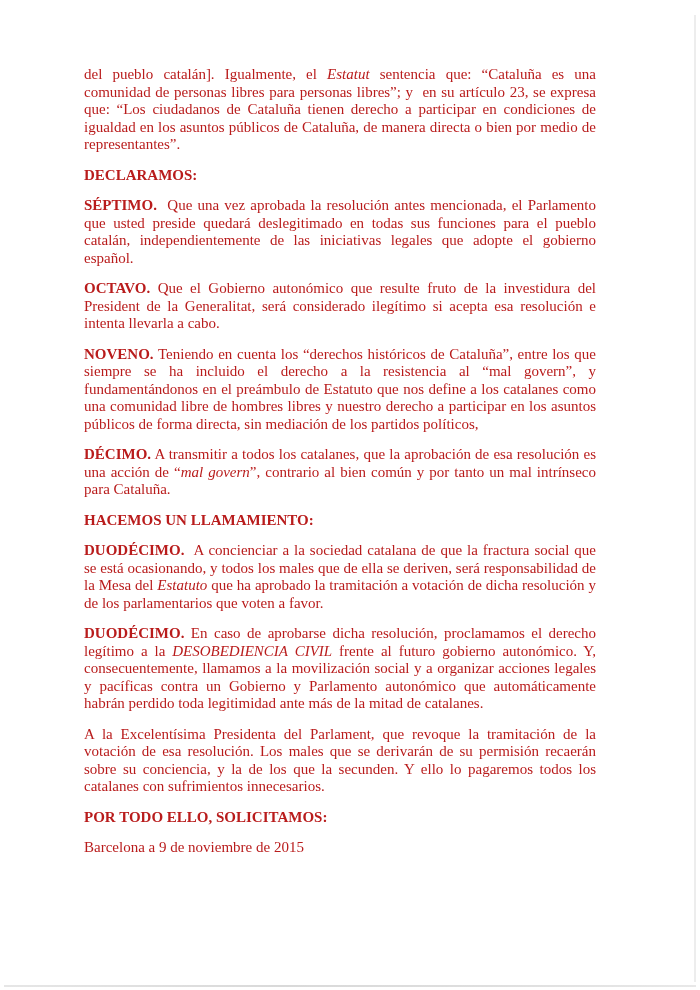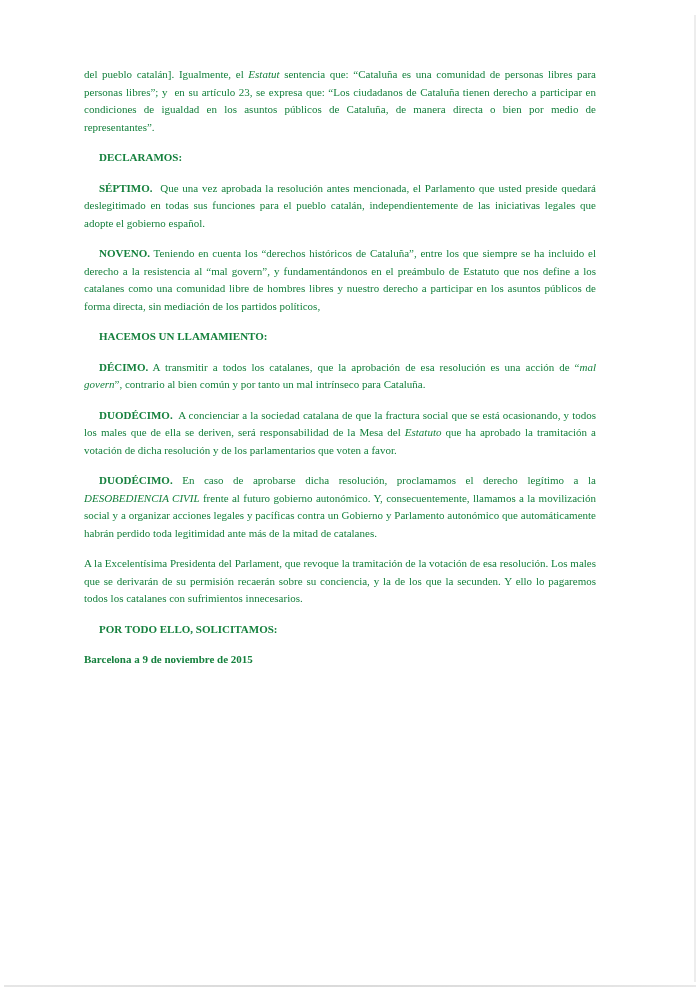--- a/index.html
+++ b/index.html
@@ -8,36 +8,36 @@
     background: #ffffff;
   }
   .page {
     position: relative;
     width: 700px;
     height: 990px;
     background: #ffffff;
     box-sizing: border-box;
     padding: 66px 104px 0 84px;
     font-family: "Liberation Serif", "DejaVu Serif", serif;
-    font-size: 11px;
+    font-size: 15px;
     line-height: 17.5px;
-    color: #15803d;
+    color: #b91c1c;
     overflow: hidden;
   }
   .block {
     margin: 0 0 13px 0;
   }
   .justify {
     text-align: justify;
   }
-  .b  { font-weight: bold; margin-left: 15px; }
+  .b  { font-weight: bold; }
   .i  { font-style: italic; }
   .mt-lg { margin-top: 12px; }
   .mt-sm { margin-top: 4px; }
-  .mt-md { margin-top: 10px; font-weight: bold; }
+  .mt-md { margin-top: 10px; }
   .edge-right {
     position: absolute;
     top: 15px;
     bottom: 8px;
     right: 4px;
     width: 2px;
     background: #ededed;
   }
   .edge-bottom {
     position: absolute;
@@ -48,23 +48,24 @@
     background: linear-gradient(to right, #e6e6e6, #d9d9d9 40%, #dedede 70%, #e8e8e8);
   }
 </style>
 </head>
 <body>
 
 <div class="page">
   <p class="block justify"><span>del pueblo catalán]. Igualmente, el </span><span class="i">Estatut</span><span> sentencia que: “Cataluña es una comunidad de personas libres para personas libres”; y&nbsp; en su artículo 23, se expresa que: “Los ciudadanos de Cataluña tienen derecho a participar en condiciones de igualdad en los asuntos públicos de Cataluña, de manera directa o bien por medio de representantes”.</span></p>
   <p class="block mt-lg"><span class="b">DECLARAMOS:</span></p>
   <p class="block justify"><span class="b">SÉPTIMO.</span><span>&nbsp; Que una vez aprobada la resolución antes mencionada, el Parlamento que usted preside quedará deslegitimado en todas sus funciones para el pueblo catalán, independientemente de las iniciativas legales que adopte el gobierno español.</span></p>
+  <p class="block justify"><span class="b">OCTAVO.</span><span> Que el Gobierno autonómico que resulte fruto de la investidura del President de la Generalitat, será considerado ilegítimo si acepta esa resolución e intenta llevarla a cabo.</span></p>
   <p class="block justify"><span class="b">NOVENO.</span><span> Teniendo en cuenta los “derechos históricos de Cataluña”, entre los que siempre se ha incluido el derecho a la resistencia al “mal govern”, y fundamentándonos en el preámbulo de Estatuto que nos define a los catalanes como una comunidad libre de hombres libres y nuestro derecho a participar en los asuntos públicos de forma directa, sin mediación de los partidos políticos,</span></p>
+  <p class="block justify"><span class="b">DÉCIMO.</span><span> A transmitir a todos los catalanes, que la aprobación de esa resolución es una acción de “</span><span class="i">mal govern</span><span>”, contrario al bien común y por tanto un mal intrínseco para Cataluña.</span></p>
   <p class="block"><span class="b">HACEMOS UN LLAMAMIENTO:</span></p>
-  <p class="block justify"><span class="b">DÉCIMO.</span><span> A transmitir a todos los catalanes, que la aprobación de esa resolución es una acción de “</span><span class="i">mal govern</span><span>”, contrario al bien común y por tanto un mal intrínseco para Cataluña.</span></p>
   <p class="block justify"><span class="b">DUODÉCIMO.</span><span>&nbsp; A concienciar a la sociedad catalana de que la fractura social que se está ocasionando, y todos los males que de ella se deriven, será responsabilidad de la Mesa del </span><span class="i">Estatuto</span><span> que ha aprobado la tramitación a votación de dicha resolución y de los parlamentarios que voten a favor.</span></p>
   <p class="block justify"><span class="b">DUODÉCIMO.</span><span> En caso de aprobarse dicha resolución, proclamamos el derecho legítimo a la </span><span class="i">DESOBEDIENCIA CIVIL</span><span> frente al futuro gobierno autonómico. Y, consecuentemente, llamamos a la movilización social y a organizar acciones legales y pacíficas contra un Gobierno y Parlamento autonómico que automáticamente habrán perdido toda legitimidad ante más de la mitad de catalanes.</span></p>
   <p class="block justify"><span>A la Excelentísima Presidenta del Parlament, que revoque la tramitación de la votación de esa resolución. Los males que se derivarán de su permisión recaerán sobre su conciencia, y la de los que la secunden. Y ello lo pagaremos todos los catalanes con sufrimientos innecesarios.</span></p>
   <p class="block"><span class="b">POR TODO ELLO, SOLICITAMOS:</span></p>
   <p class="block mt-md"><span>Barcelona a 9 de noviembre de 2015</span></p>
 
   <div class="edge-right"></div>
   <div class="edge-bottom"></div>
 </div>
 

